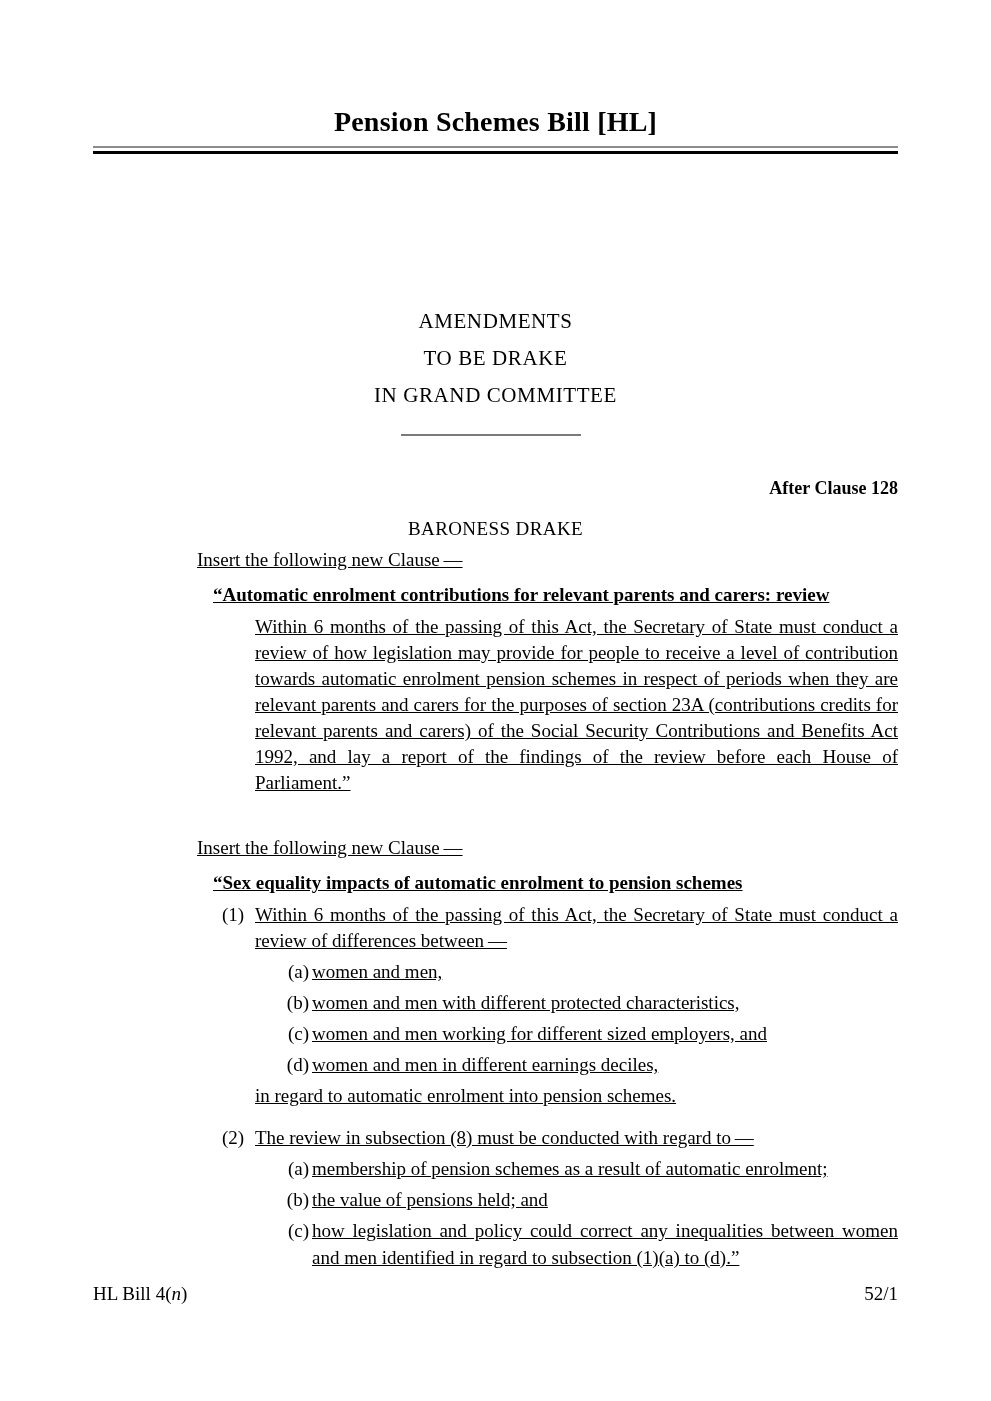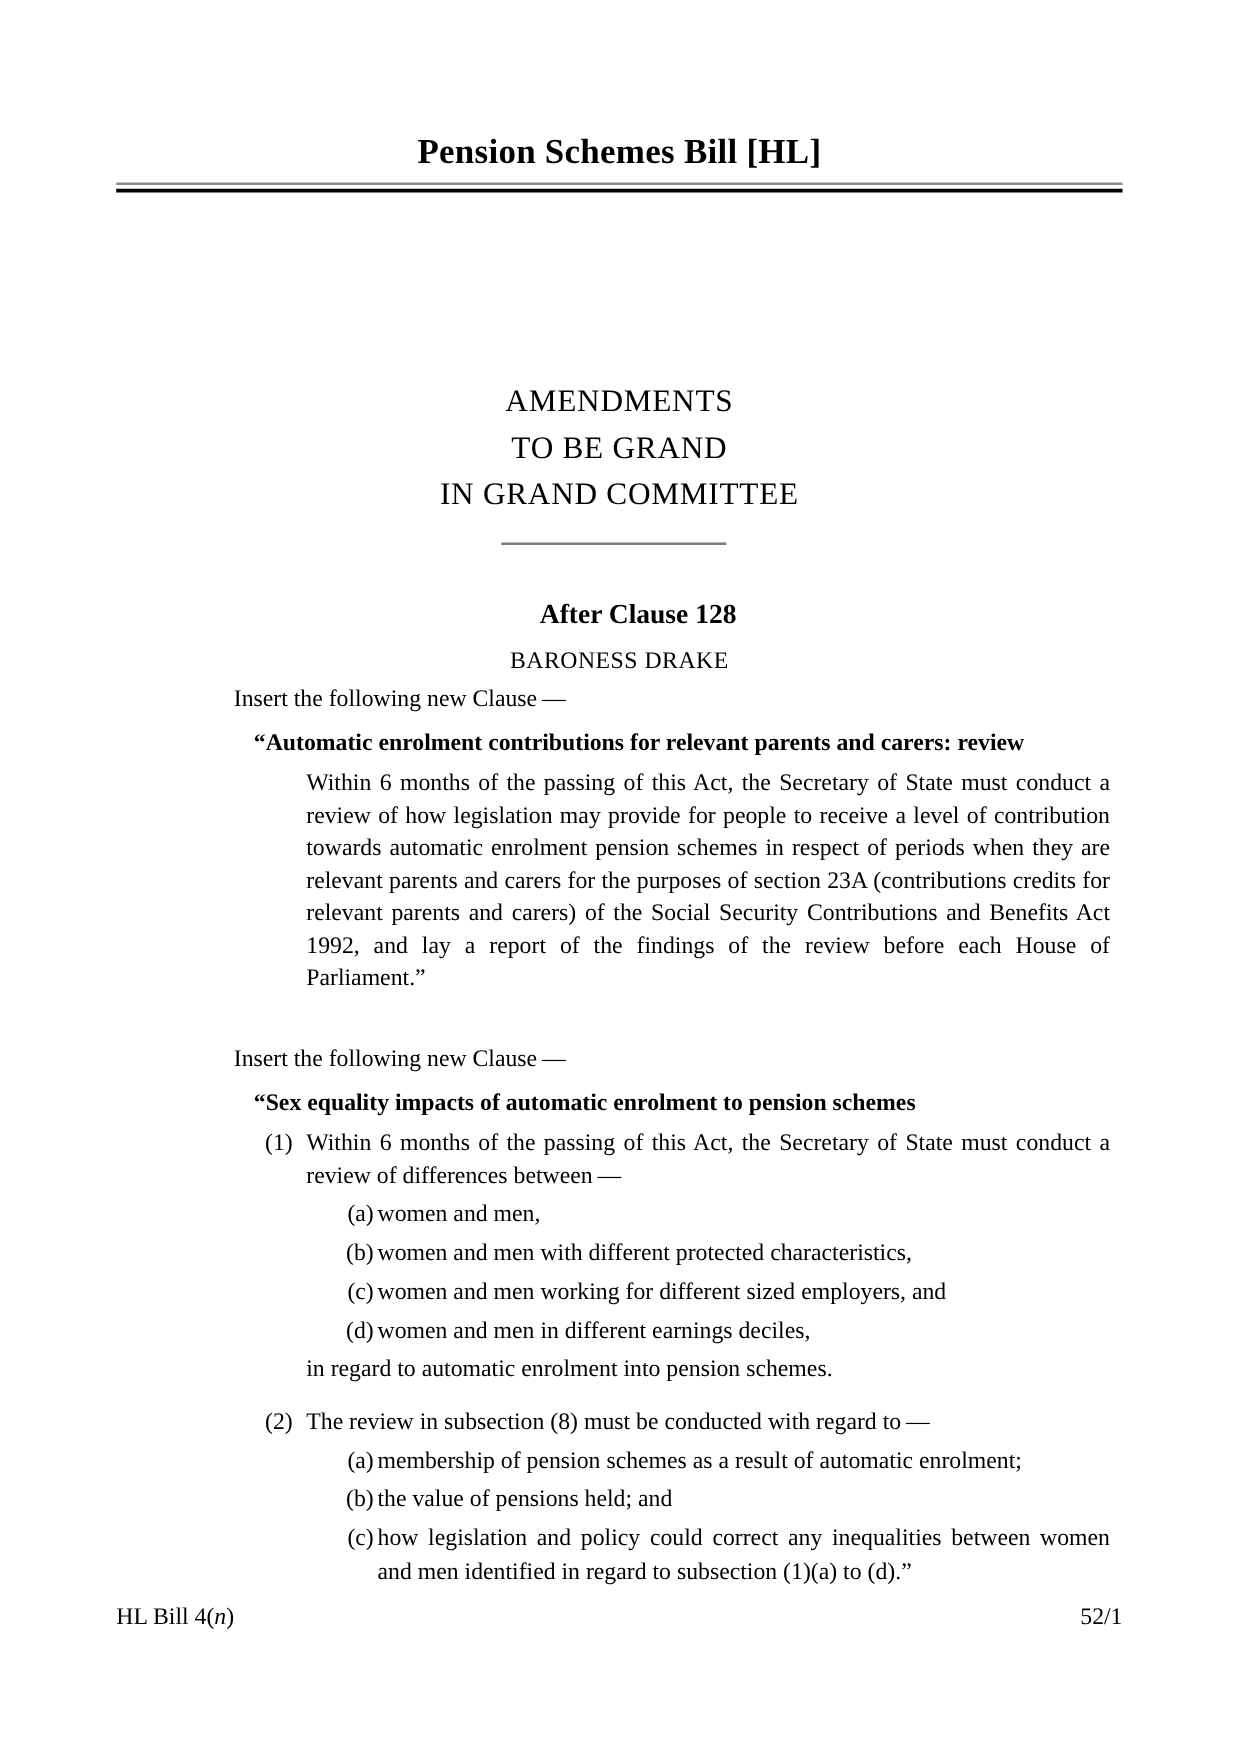--- a/index.html
+++ b/index.html
@@ -57,60 +57,61 @@
   .title-rule { top: 146px; }
 
   
   .center-block {
     position: absolute;
     left: 93px;
     width: 805px;
     text-align: center;
   }
   .amend-line {
-    font-size: 25px;
+    font-size: 21px;
     line-height: 37px;
     letter-spacing: 0.6px;
   }
   #amend-lines { top: 303px; }
 
   .short-rule {
     position: absolute;
     top: 434px;
     left: 401px;
     width: 180px;
     height: 2px;
     background: #7a7a7a;
   }
 
   .after-clause {
     position: absolute;
     top: 478px;
-    left: 108px;
+    left: 93px;
+    width: 805px;
+    text-align: right;
+    font-size: 18px;
+    font-weight: bold;
+  }
+  .member-name {
+    position: absolute;
+    top: 518px;
+    left: 93px;
     width: 805px;
     text-align: center;
-    font-size: 22px;
-    font-weight: bold;
-  }
-  .member-name {
-    position: absolute;
-    top: 518px;
-    left: 93px;
-    width: 805px;
-    text-align: center;
     font-size: 19px;
     letter-spacing: 0.4px;
   }
 
   
   .body-flow {
     position: absolute;
     top: 546px;
-    left: 187px;
+    left: 197px;
     width: 701px;
+    text-decoration: underline;
   }
 
   .lead-in {
     font-size: 19px;
     line-height: 28px;
     margin: 0 0 7px 0;
   }
   .clause-heading {
     font-size: 19px;
     font-weight: bold;
@@ -194,21 +195,21 @@
 
   <div class="doc-title">Pension Schemes Bill [HL]</div>
   <div class="title-rule">
     <div class="thin"></div>
     <div class="gap"></div>
     <div class="thick"></div>
   </div>
 
   <div class="center-block" id="amend-lines">
     <div class="amend-line">AMENDMENTS</div>
-    <div class="amend-line">TO BE GRAND</div>
+    <div class="amend-line">TO BE DRAKE</div>
     <div class="amend-line">IN GRAND COMMITTEE</div>
   </div>
 
   <div class="short-rule"></div>
 
   <div class="after-clause">After Clause 128</div>
   <div class="member-name">BARONESS DRAKE</div>
 
   <div class="body-flow">
 

